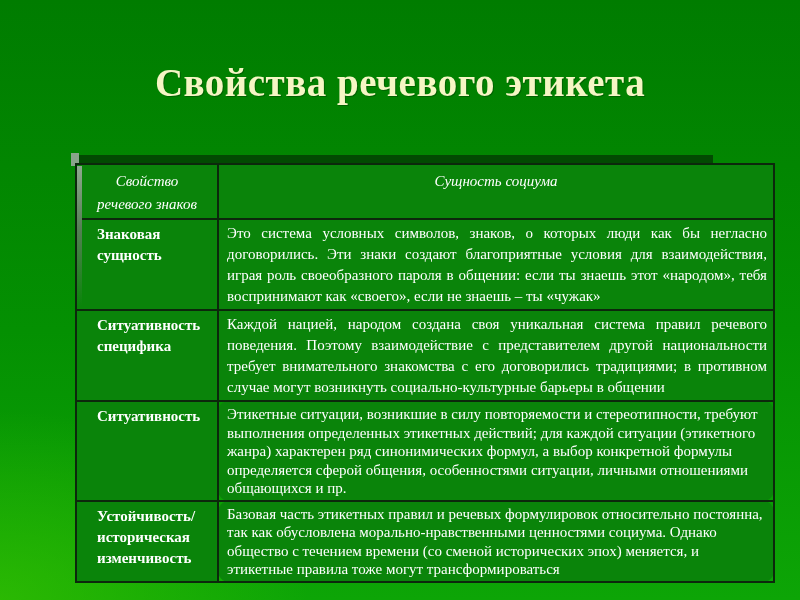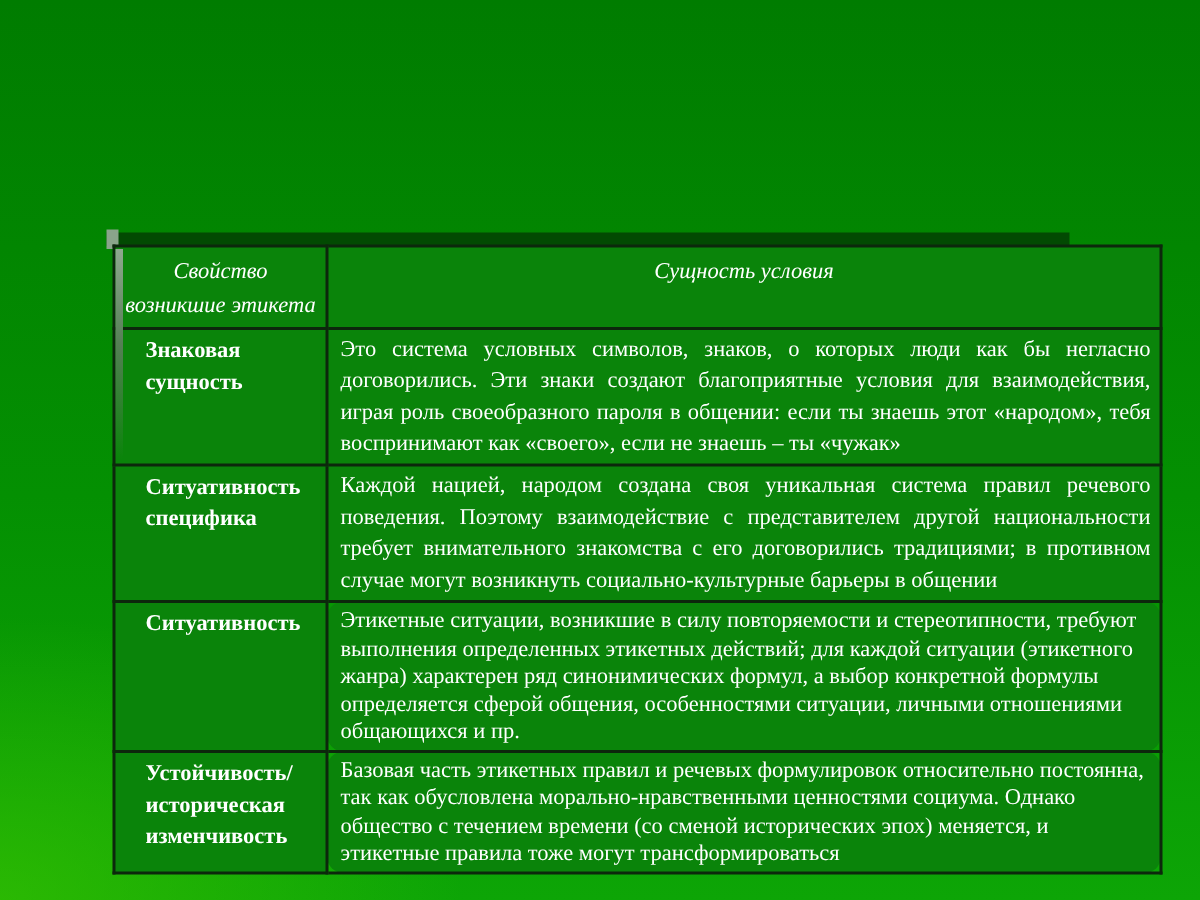--- a/index.html
+++ b/index.html
@@ -64,34 +64,35 @@
   tr.r1   { height: 88px; }
   tr.r2   { height: 85px; }
   tr.r3   { height: 97px; margin-left: 12px; }
   tr.r4   { height: 75px; margin-top: 44px; }
 </style>
 </head>
 <body>
 
 <div class="slide">
 
+  <h1 class="title">Свойства речевого этикета</h1>
 
   <div class="shadow-bar"></div>
   <div class="corner-notch"></div>
 
   <table class="props">
     <colgroup>
       <col style="width:142px">
       <col>
     </colgroup>
     <tbody>
       <tr class="hdr">
         <th class="hdr-cell">Свойство
-возникшие этикета</th>
-        <th class="hdr-cell">Сущность условия</th>
+речевого знаков</th>
+        <th class="hdr-cell">Сущность социума</th>
       </tr>
       <tr class="r1">
         <td class="prop">Знаковая
 сущность</td>
         <td class="ess just">Это система условных символов, знаков, о которых люди как бы негласно договорились. Эти знаки создают благоприятные условия для взаимодействия, играя роль своеобразного пароля в общении: если ты знаешь этот «народом», тебя воспринимают как «своего», если не знаешь – ты  «чужак»</td>
       </tr>
       <tr class="r2">
         <td class="prop">Ситуативность
 специфика</td>
         <td class="ess just">Каждой нацией, народом создана своя уникальная система правил речевого поведения. Поэтому взаимодействие с представителем другой национальности требует внимательного знакомства с его договорились традициями; в противном случае могут возникнуть социально-культурные барьеры в общении</td>

